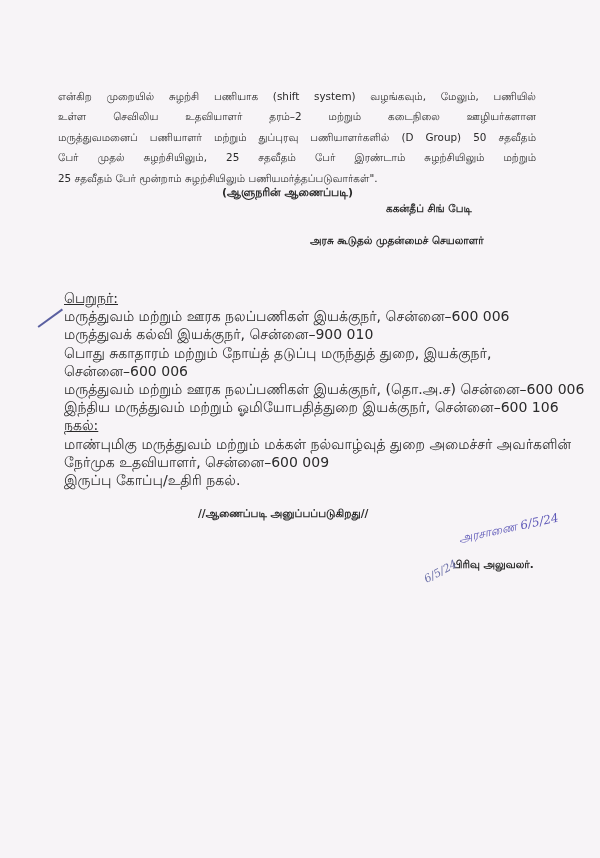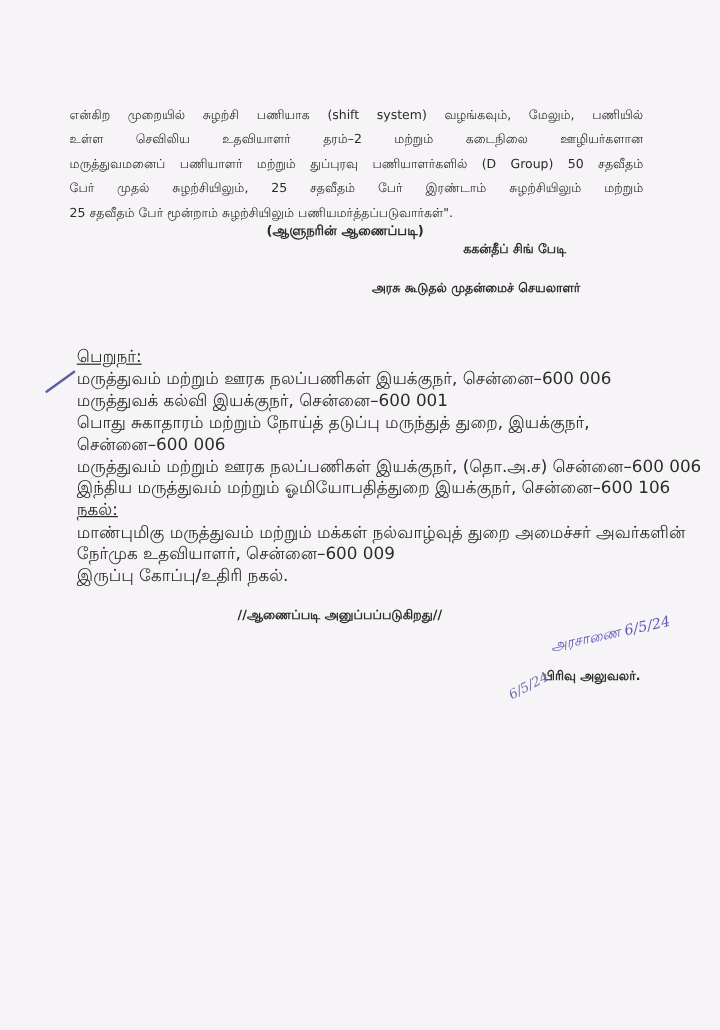--- a/index.html
+++ b/index.html
@@ -45,21 +45,21 @@
   </div>
 
   <div class="order-by">(ஆளுநரின் ஆணைப்படி)</div>
 
   <div class="sig-name">ககன்தீப் சிங் பேடி</div>
   <div class="sig-title">அரசு கூடுதல் முதன்மைச் செயலாளர்</div>
 
   <div class="addr">
     <span class="ln hd">பெறுநர்:</span>
     <span class="ln">மருத்துவம் மற்றும் ஊரக நலப்பணிகள் இயக்குநர், சென்னை–600 006</span>
-    <span class="ln">மருத்துவக் கல்வி இயக்குநர், சென்னை–600 001</span>
+    <span class="ln">மருத்துவக் கல்வி இயக்குநர், சென்னை–900 010</span>
     <span class="ln">பொது சுகாதாரம் மற்றும் நோய்த் தடுப்பு மருந்துத் துறை, இயக்குநர்,</span>
     <span class="ln">சென்னை–600 006</span>
     <span class="ln">மருத்துவம் மற்றும் ஊரக நலப்பணிகள் இயக்குநர், (தொ.அ.ச) சென்னை–600 006</span>
     <span class="ln">இந்திய மருத்துவம் மற்றும் ஓமியோபதித்துறை இயக்குநர், சென்னை–600 106</span>
     <span class="ln hd">நகல்:</span>
     <span class="ln">மாண்புமிகு மருத்துவம் மற்றும் மக்கள் நல்வாழ்வுத் துறை அமைச்சர் அவர்களின்</span>
     <span class="ln">நேர்முக உதவியாளர், சென்னை–600 009</span>
     <span class="ln">இருப்பு கோப்பு/உதிரி நகல்.</span>
   </div>
 

